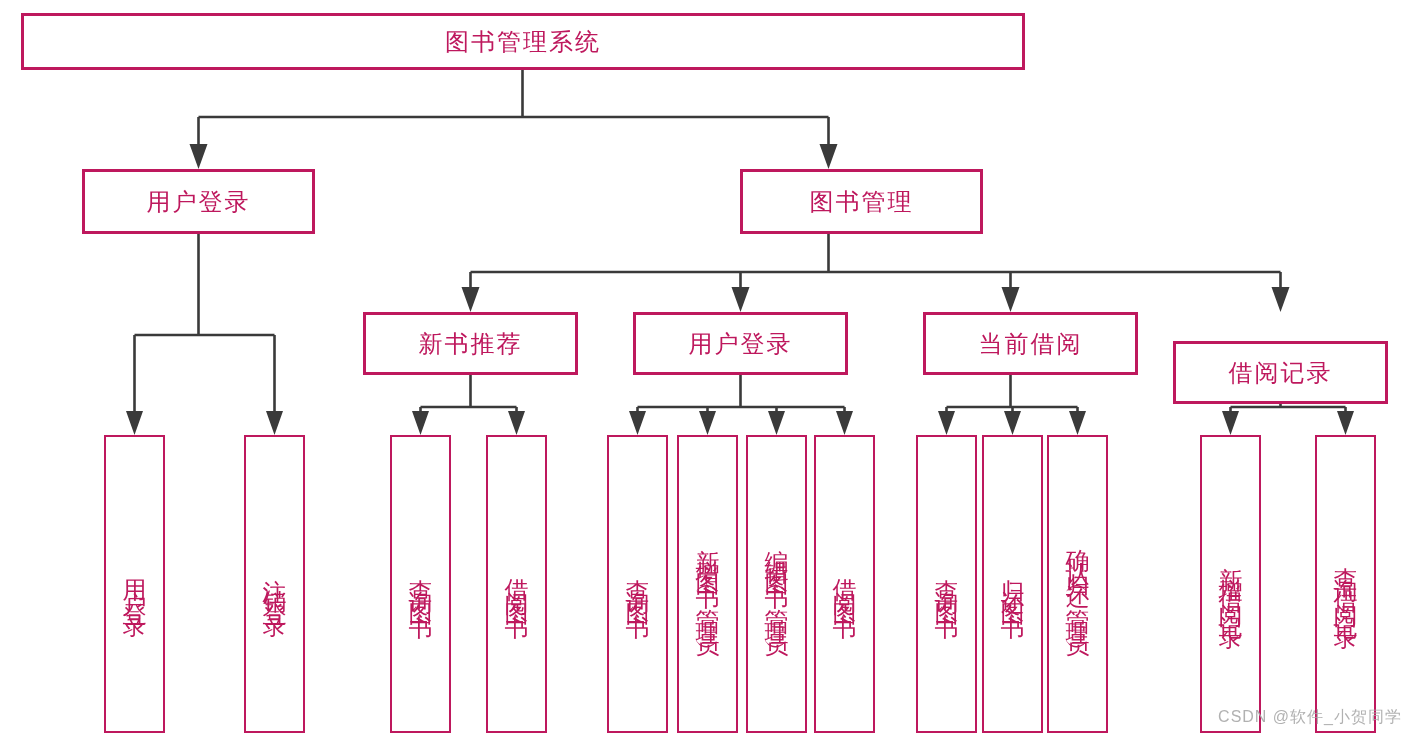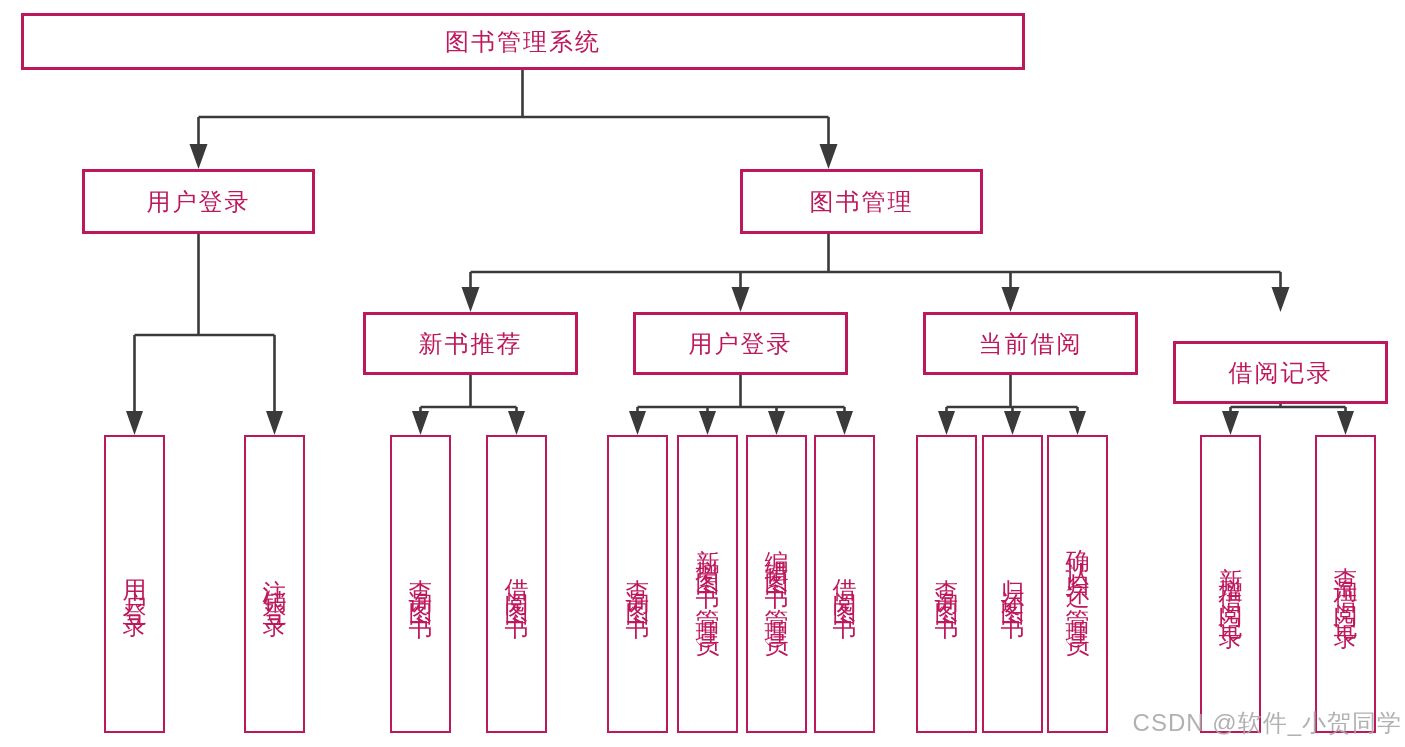--- a/index.html
+++ b/index.html
@@ -50,21 +50,21 @@
     text-orientation: mixed;
     font-size: 24px;
     letter-spacing: 12px;
     white-space: normal;
   }
   .watermark {
     position: absolute;
     z-index: 3;
     right: 3px;
     top: 707px;
-    font-size: 24px;
+    font-size: 16px;
     letter-spacing: 1px;
     color: rgba(168, 168, 168, 0.9);
     font-family: "Liberation Sans", sans-serif;
     white-space: nowrap;
   }
 </style>
 </head>
 <body>
 
 <div class="canvas">

